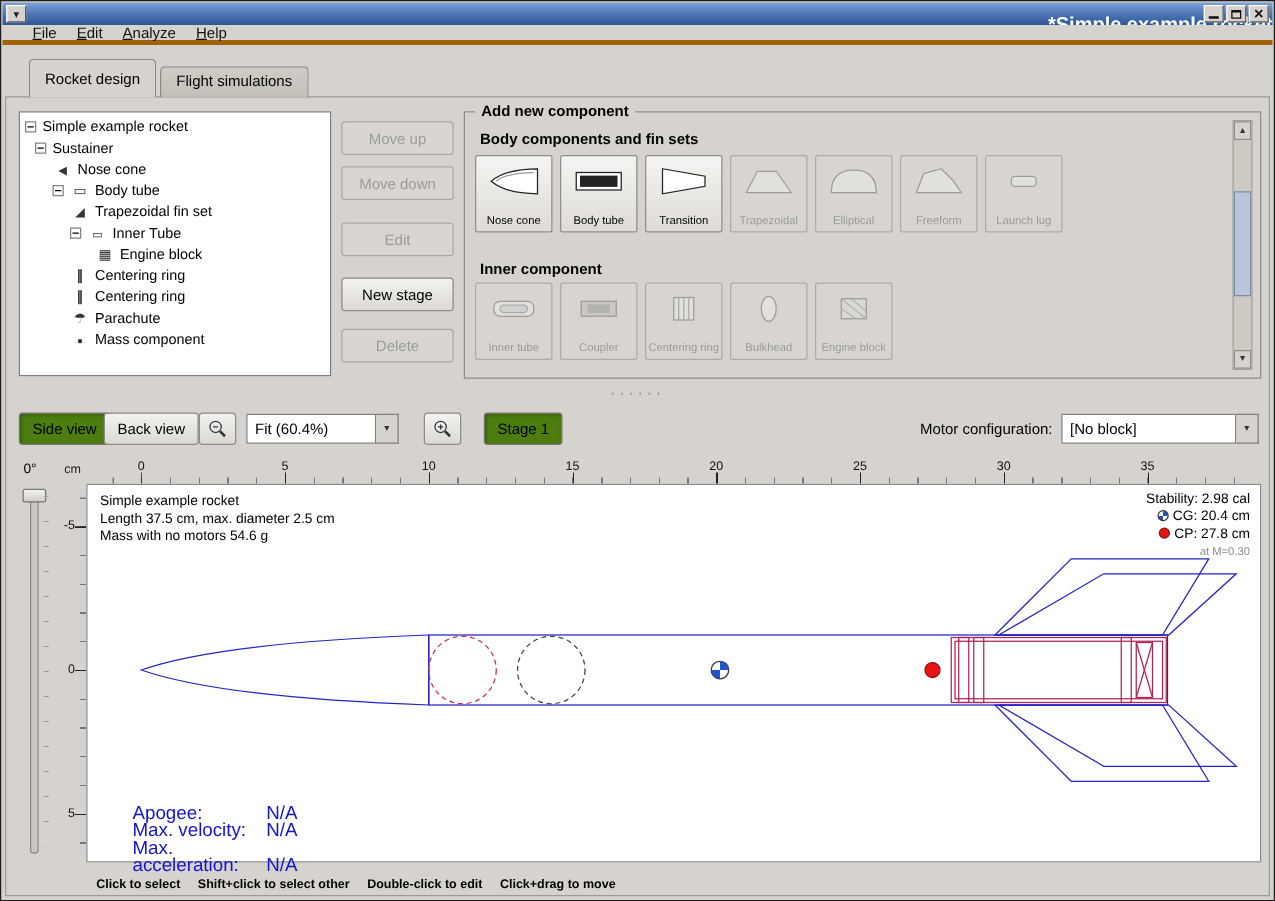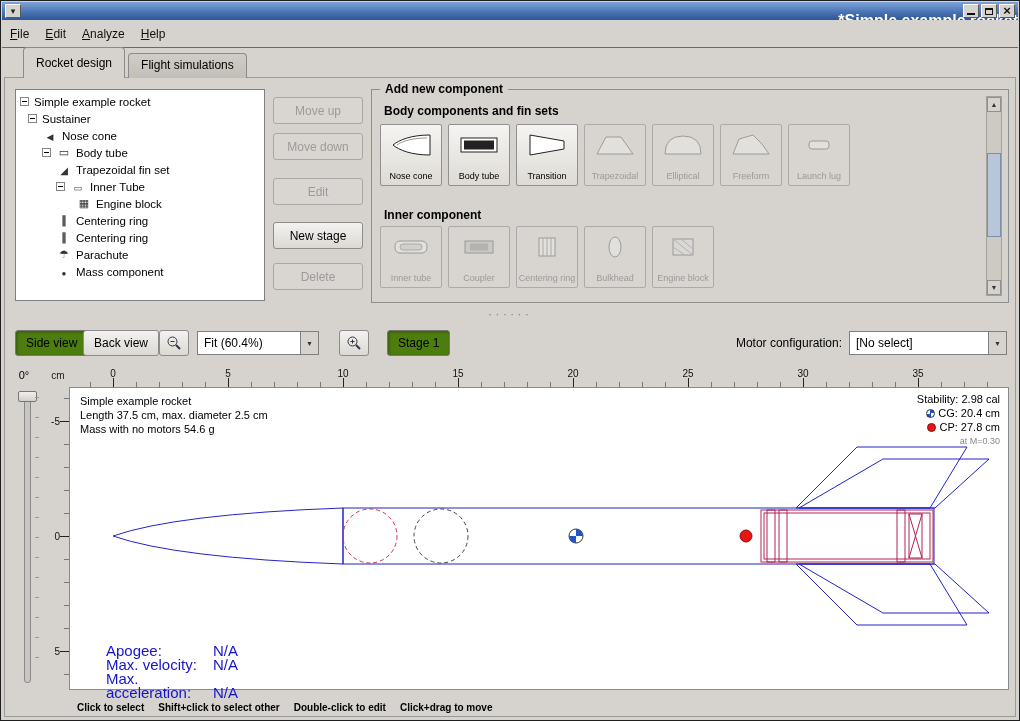--- a/index.html
+++ b/index.html
@@ -16,22 +16,22 @@
     border:1px solid; border-color:#fff #5a5a5a #5a5a5a #fff; display:flex; align-items:center; justify-content:center; }
   .win-menu::before { content:"▾"; font-size:9px; color:#222; line-height:10px; }
   .winctl { position:absolute; right:3px; top:2px; display:flex; gap:2px; }
   .wbtn { width:16px; height:14px; background:#d6d3ce; border:1px solid; border-color:#fff #5a5a5a #5a5a5a #fff;
     display:flex; align-items:center; justify-content:center; }
   .g-min { width:8px; height:8px; border-bottom:2px solid #111; }
   .g-max { width:8px; height:7px; border:1px solid #111; border-top-width:2px; }
   .g-close::before { content:"×"; font-size:13px; font-weight:bold; color:#111; line-height:10px; }
 
   
-  .menubar { position:absolute; top:19px; left:1px; right:1px; height:28px; background:#d6d3ce;
-    display:flex; align-items:center; padding-left:0; border-bottom:1px solid #a16207; }
+  .menubar { position:absolute; top:19px; left:1px; right:1px; height:16px; background:#d6d3ce;
+    display:flex; align-items:center; padding-left:16px; border-bottom:4px solid #a16207; }
   .mitem { display:inline-block; padding:3px 8px; font-size:12px; color:#111; }
   .mitem::first-letter { text-decoration:underline; }
 
   
   .tabbar { position:absolute; left:22px; top:47px; height:30px; display:flex; align-items:flex-end; z-index:3; }
   .tab { border:1px solid #8a8a8a; border-bottom:none; border-radius:4px 4px 0 0; padding:4px 12px;
     font-size:12px; background:linear-gradient(#d0cdc7,#c2bfb8); height:25px; margin-right:3px; white-space:nowrap; }
   .tab.active { background:#d6d3ce; height:31px; padding-top:8px; }
   .pane { position:absolute; top:76px; left:3px; right:3px; bottom:3px; border:1px solid #9a9a9a; background:#d6d3ce; }
 
@@ -334,21 +334,21 @@
     <svg width="16" height="16" viewBox="0 0 16 16">
         <circle cx="6.5" cy="6.5" r="4.5" fill="none" stroke="#334"></circle>
         <line x1="10" y1="10" x2="14" y2="14" stroke="#334" stroke-width="2"></line>
         <line x1="4.5" y1="6.5" x2="8.5" y2="6.5" stroke="#334"></line>
         <line x1="6.5" y1="4.5" x2="6.5" y2="8.5" stroke="#334"></line>
       </svg>
   </div>
   <div class="tbtn pressed" style="left:386px">Stage 1</div>
   <div class="motor-label">Motor configuration:</div>
   <div class="combo" style="right:12px;width:158px">
-    <div class="val">[No select]</div>
+    <div class="val">[No block]</div>
     <div class="arw"></div>
   </div>
 
   <div class="rot-label">0°</div>
   <div class="rot-track"></div>
   <div class="rot-handle"></div>
   <div class="rot-ticks"></div>
 
   <div class="corner">cm</div>
   <div class="hruler">

